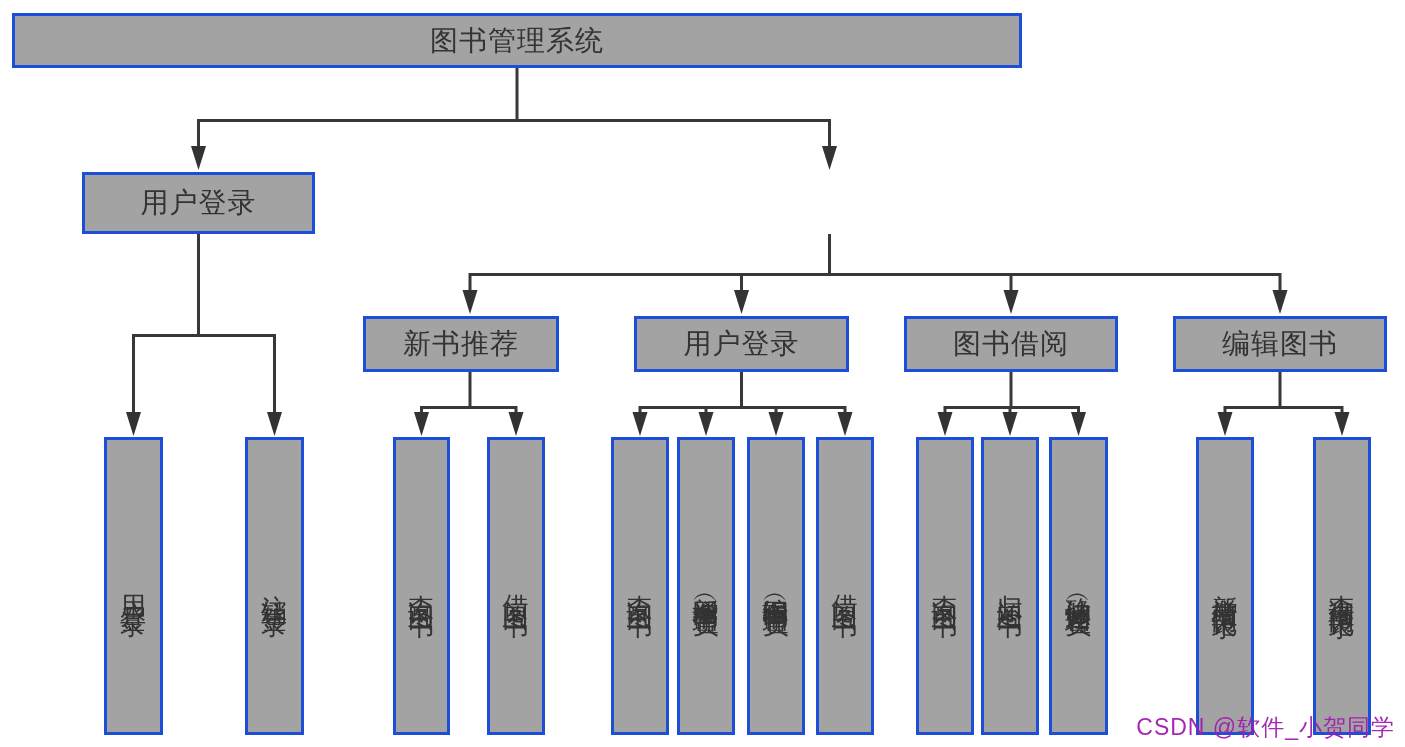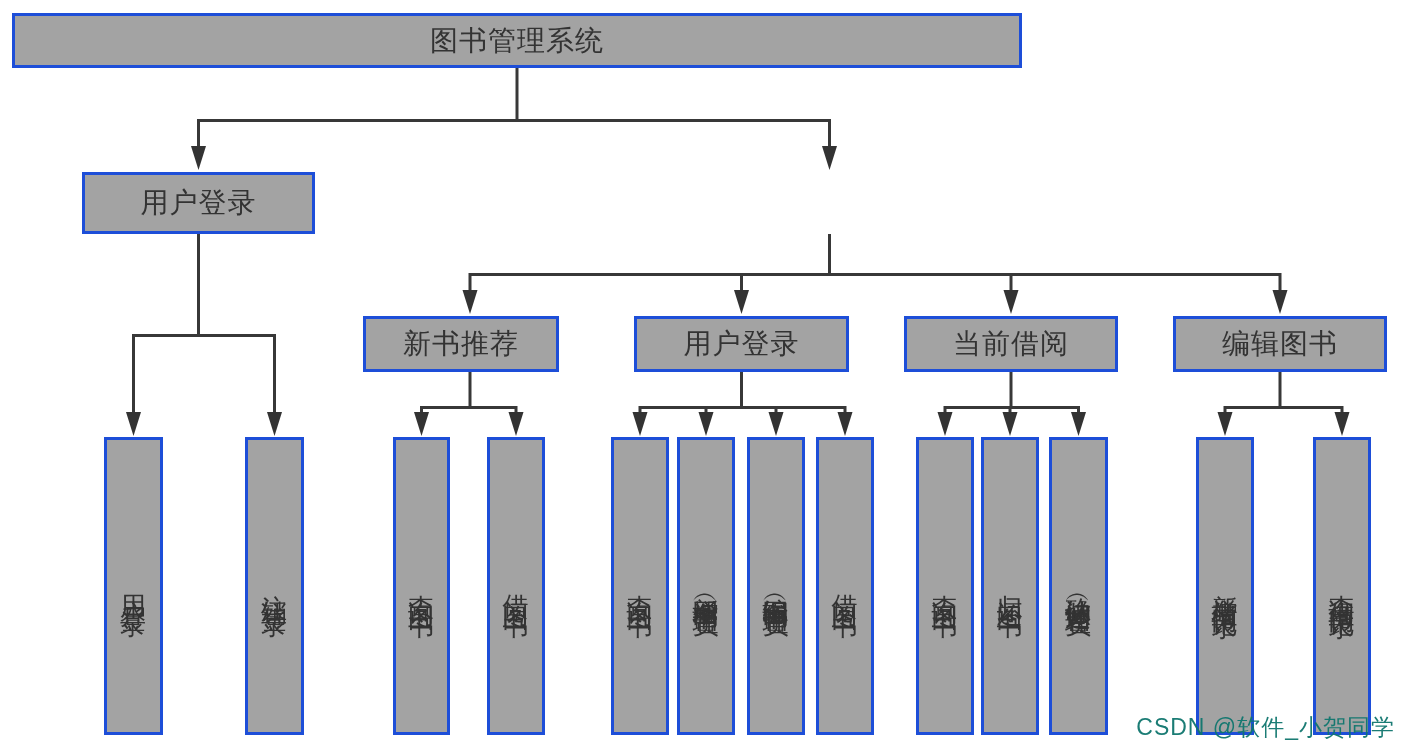--- a/index.html
+++ b/index.html
@@ -36,21 +36,21 @@
   }
   .node.v.len4 span{letter-spacing:6px;}
   .node.v.len6 span{letter-spacing:4px;}
   .node.v.len9 span{letter-spacing:2px;}
   .watermark{
     position:absolute;
     right:10px;
     bottom:4px;
     z-index:5;
     font-size:23px;
-    color:#0f766e;
+    color:#a21caf;
     opacity:0.95;
     letter-spacing:1px;
     white-space:nowrap;
   }
 </style>
 </head>
 <body>
 
 <div class="stage">
 
@@ -118,21 +118,21 @@
     <span>用户登录</span>
   </div>
 
   <div class="node h" style="left:363px;top:316px;width:196px;height:56px">
     <span>新书推荐</span>
   </div>
   <div class="node h" style="left:634px;top:316px;width:215px;height:56px">
     <span>用户登录</span>
   </div>
   <div class="node h" style="left:904px;top:316px;width:214px;height:56px">
-    <span>当前借阅</span>
+    <span>图书借阅</span>
   </div>
   <div class="node h" style="left:1173px;top:316px;width:214px;height:56px">
     <span>编辑图书</span>
   </div>
 
   <div class="node v len4" style="left:104px;top:437px;width:59px;height:298px">
     <span>用户登录</span>
   </div>
   <div class="node v len4" style="left:245px;top:437px;width:59px;height:298px">
     <span>注销登录</span>

